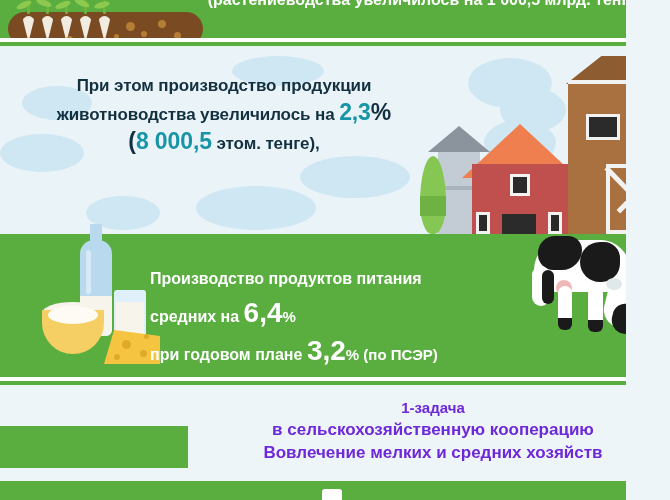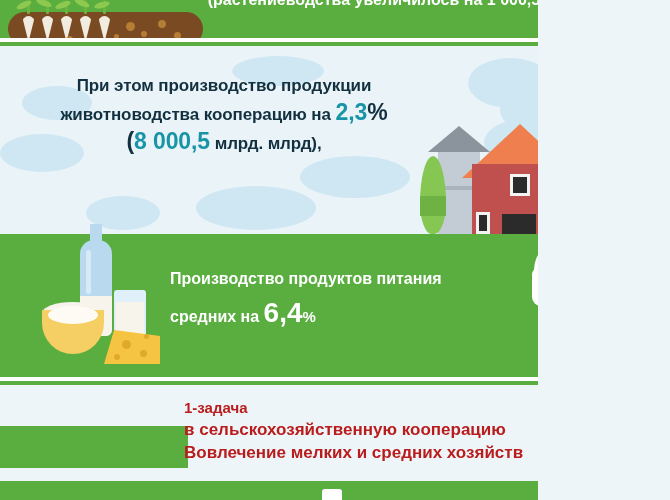--- a/index.html
+++ b/index.html
@@ -3,21 +3,21 @@
 <meta charset="utf-8">
 <style>
   * { box-sizing: border-box; margin: 0; padding: 0; }
   html, body { width: 670px; height: 500px; }
   body {
     font-family: "Liberation Sans", sans-serif;
     background: #eef5f8;
     overflow: hidden;
     position: relative;
   }
-  .stage { position: relative; width: 538px; height: 500px; overflow: hidden; padding-left: 22px; }
+  .stage { position: relative; width: 626px; height: 500px; overflow: hidden; padding-left: 22px; }
 
   
   .band { position: absolute; left: 0; width: 670px; }
 
   
   #top-banner { top: -2px; height: 40px; background: #5aad3f; }
   #top-rule-white { top: 38px; height: 4px; background: #ffffff; }
   #top-rule-green { top: 42px; height: 4px; background: #5aad3f; }
 
   
@@ -78,27 +78,27 @@
     letter-spacing: -0.1px;
   }
   #sky-text .ln { white-space: nowrap; }
   .num { color: #1795a6; font-size: 23px; font-weight: bold; }
   .num-dark { color: #12303f; }
 
   #green-text {
     position: absolute; left: 150px; top: 262px; width: 400px;
     color: #ffffff; font-weight: bold; font-size: 16px; line-height: 34px;
   }
-  #green-text .ln { white-space: nowrap; margin-left: 20px; }
+  #green-text .ln { white-space: nowrap; }
   .gnum { font-size: 28px; font-weight: bold; color: #ffffff; }
   .gsmall { font-size: 15px; }
 
   #task-block {
-    position: absolute; left: 184px; top: 398px; width: 440px;
-    text-align: left; color: #b91c1c; font-weight: bold;
+    position: absolute; left: 213px; top: 398px; width: 440px;
+    text-align: center; color: #6d28d9; font-weight: bold;
   }
   #task-title { font-size: 15px; line-height: 20px; }
   #task-line1, #task-line2 { font-size: 17px; line-height: 23px; white-space: nowrap; }
 
   #bar-left { position: absolute; left: 0; top: 426px; width: 188px; height: 42px; background: #5aad3f; }
   #bar-right { position: absolute; left: 640px; top: 426px; width: 30px; height: 42px; background: #5aad3f; }
 
   #bottom-nub { position: absolute; left: 322px; top: 489px; width: 20px; height: 11px;
     background: #ffffff; border-radius: 3px 3px 0 0; }
 
@@ -178,22 +178,22 @@
     <div class="win" style="left:166px; top:68px; width:34px; height:26px;"></div>
     <div class="win" style="left:214px; top:68px; width:34px; height:26px;"></div>
     <div class="win" style="left:216px; top:28px; width:32px; height:24px;"></div>
     <div class="win-light" style="left:186px; top:118px; width:64px; height:70px; background:transparent; border:4px solid #f2f2f2;"></div>
     <div class="win-light" style="left:188px; top:120px; width:66px; height:5px; transform-origin:left top; transform:rotate(46deg);"></div>
     <div class="win-light" style="left:246px; top:120px; width:66px; height:5px; transform-origin:left top; transform:rotate(134deg);"></div>
   </div>
 
   <div id="sky-text">
     <div class="ln">При этом производство продукции</div>
-    <div class="ln"><span>животноводства кооперацию на </span><span class="num">2,3</span><span class="num num-dark">%</span></div>
-    <div class="ln"><span class="num num-dark">(</span><span class="num">8 000,5</span><span> млрд. млрд),</span></div>
+    <div class="ln"><span>животноводства увеличилось на </span><span class="num">2,3</span><span class="num num-dark">%</span></div>
+    <div class="ln"><span class="num num-dark">(</span><span class="num">8 000,5</span><span> этом. тенге),</span></div>
   </div>
 
   <div class="band" id="mid-green"></div>
 
   <div id="dairy">
 
     <div style="position:absolute; left:52px; top:-4px; width:12px; height:20px; background:#b8d9ee;"></div>
     <div style="position:absolute; left:42px; top:12px; width:32px; height:96px; background:#b8d9ee; border-radius:14px 14px 6px 6px;"></div>
     <div style="position:absolute; left:42px; top:68px; width:32px; height:40px; background:#f7f4ec; border-radius:0 0 6px 6px;"></div>
     <div style="position:absolute; left:48px; top:22px; width:5px; height:44px; background:#d6ebf7; border-radius:3px;"></div>
@@ -230,20 +230,21 @@
 
     <div class="cow-part" style="left:110px; top:60px; width:34px; height:30px; background:#1a1a1a; border-radius:16px;"></div>
     <div class="cow-part" style="left:116px; top:64px; width:18px; height:12px; background:#ffffff; border-radius:8px;"></div>
     <div class="cow-part" style="left:114px; top:84px; width:9px; height:26px; background:#1a1a1a; border-radius:5px;"></div>
     <div class="cow-part" style="left:132px; top:84px; width:9px; height:26px; background:#1a1a1a; border-radius:5px;"></div>
   </div>
 
   <div id="green-text">
     <div class="ln">Производство продуктов питания</div>
     <div class="ln"><span>средних на </span><span class="gnum">6,4</span><span class="gsmall">%</span></div>
+    <div class="ln"><span>при годовом плане </span><span class="gnum">3,2</span><span class="gsmall">%</span><span class="gsmall"> (по ПСЭР)</span></div>
   </div>
 
   <div class="band" id="mid-rule-white"></div>
   <div class="band" id="mid-rule-green"></div>
 
   <div class="band" id="bottom-light"></div>
   <div id="bar-left"></div>
   <div id="bar-right"></div>
 
   <div id="task-block">

